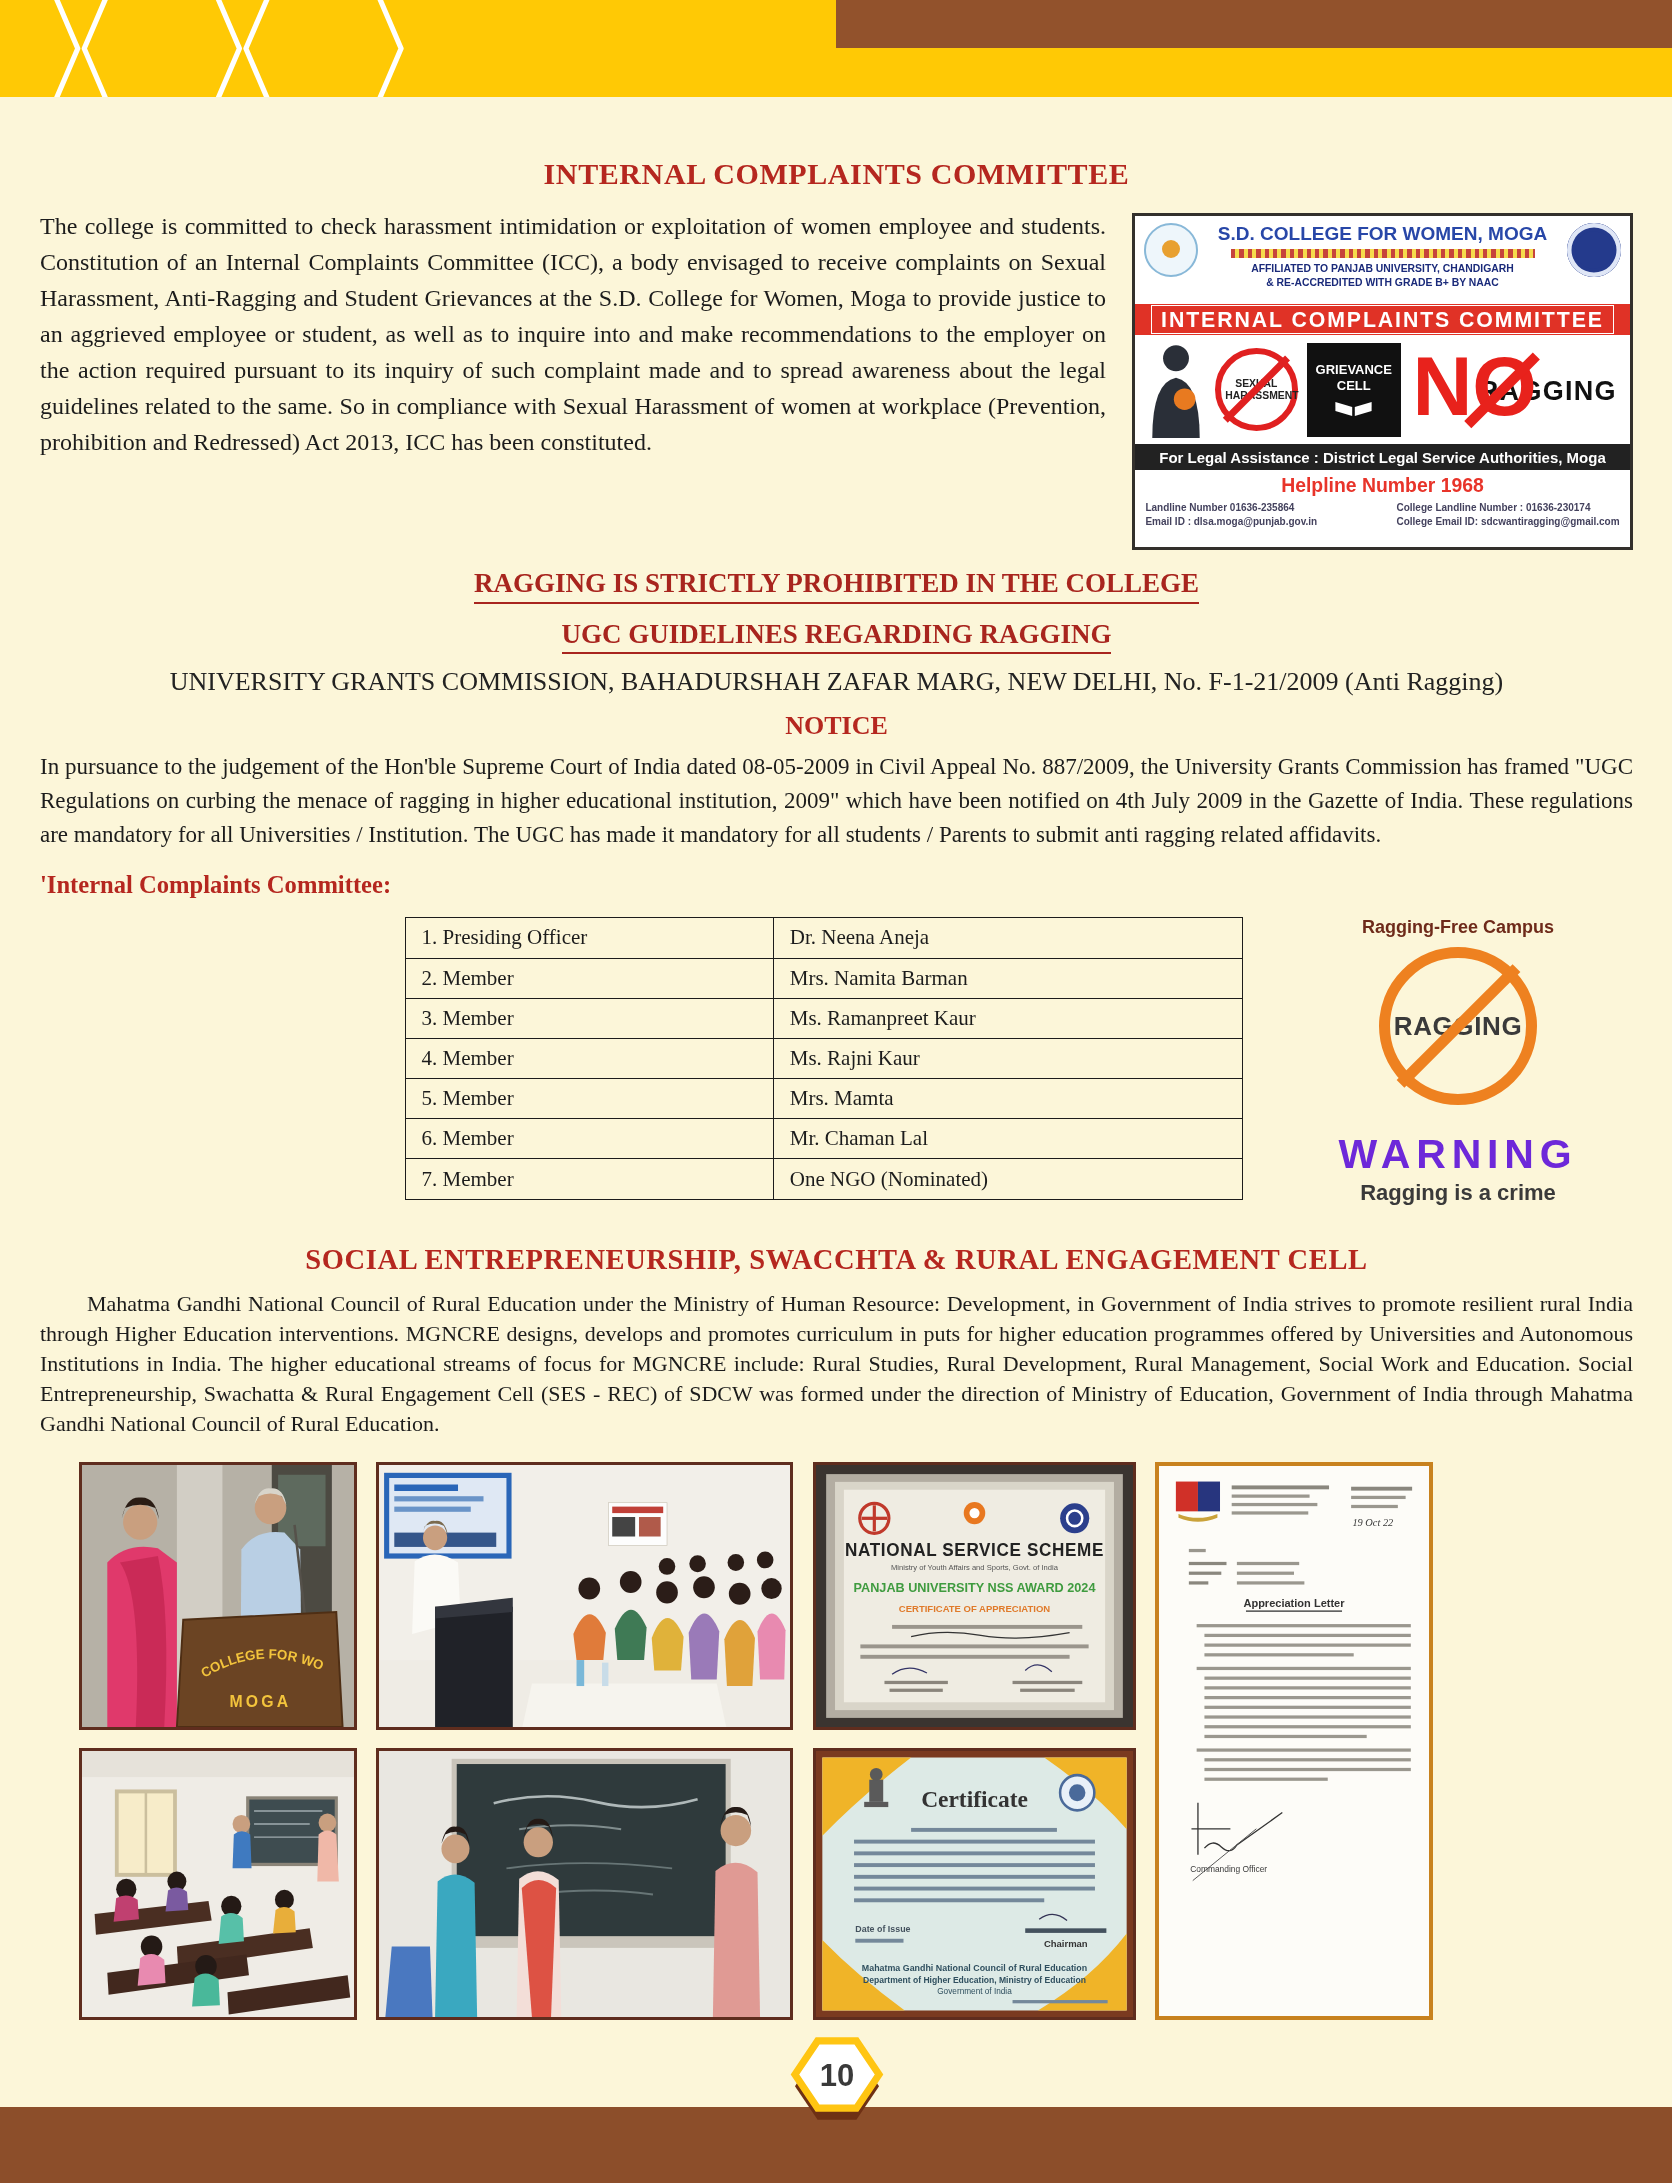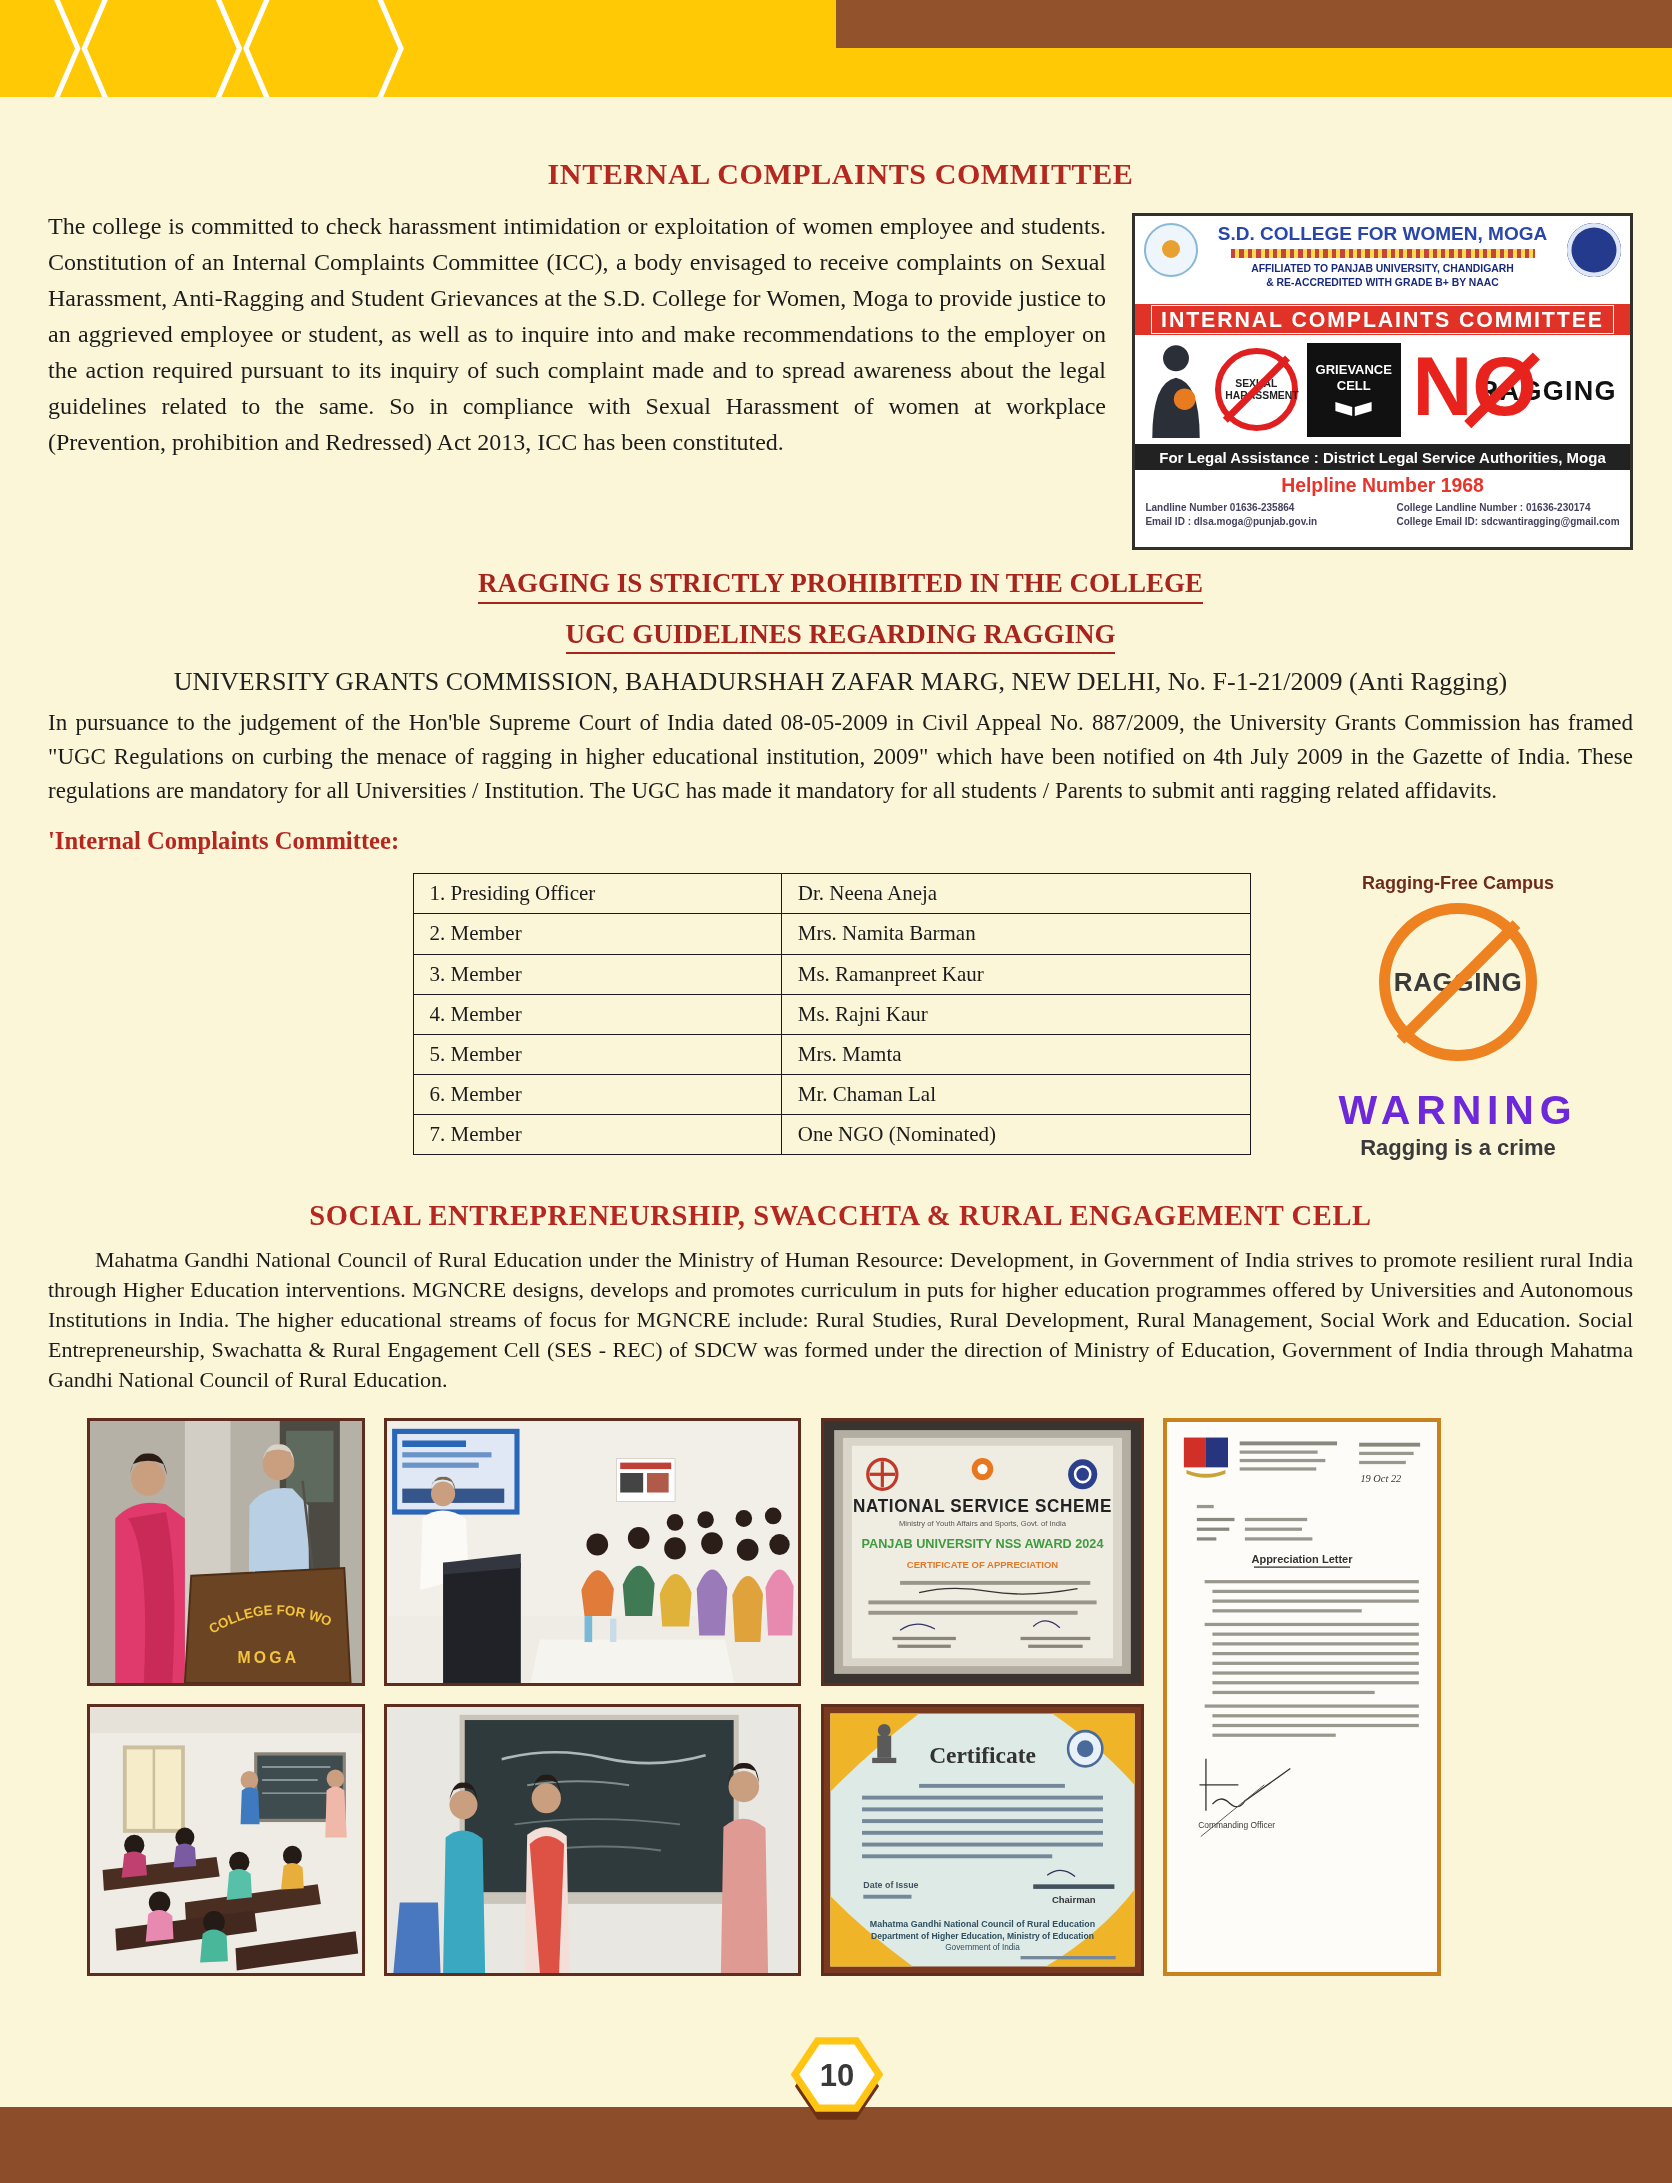--- a/index.html
+++ b/index.html
@@ -7,21 +7,21 @@
         font-family:"Liberation Serif",serif;color:#1c1c1c;}
   
   .band{position:absolute;top:0;left:0;width:100%;height:97px;background:#FFC905;}
   .band-brown{position:absolute;top:0;left:836px;right:0;height:48px;background:#92522C;}
   .hex-svg{position:absolute;top:0;left:0;}
   
   .footer-bar{position:absolute;bottom:0;left:0;width:100%;height:76px;background:#8C4E2A;}
   .page-hex{position:absolute;bottom:50px;left:50%;transform:translateX(-50%);width:97px;height:104px;}
   .page-hex text{font-family:"Liberation Sans",sans-serif;font-weight:bold;font-size:48px;fill:#3a3a3a;}
   
-  main{position:absolute;top:97px;left:8px;right:0;padding:0 40px;}
+  main{position:absolute;top:97px;left:0;right:0;padding:0 40px;}
   .icc-title{margin:60px 0 0;text-align:center;font-size:30px;font-weight:bold;color:#B5271F;letter-spacing:0.6px;}
   .icc-flow{margin-top:17px;}
   .icc-flow:after{content:"";display:block;clear:both;}
   .icc-body{margin:0;font-size:24px;line-height:36px;text-align:justify;}
   .red-underline{margin:5.2px 0 0;text-align:center;font-size:27px;font-weight:bold;color:#A8251E;}
   .red-underline.second{margin-top:19.4px;}
   .red-underline span{border-bottom:2.6px solid #A8251E;padding-bottom:3.2px;}
   .ugc-line{margin:17px 0 0;text-align:center;font-size:26px;color:#222;}
   .notice-title{margin:14.2px 0 0;text-align:center;font-size:26px;font-weight:bold;color:#B5271F;}
   .notice-body{margin:9px 0 0;font-size:23px;line-height:34px;text-align:justify;}
@@ -163,20 +163,21 @@
       <p class="icc-body">The college is committed to check harassment intimidation or exploitation of women employee and students. Constitution of an Internal Complaints Committee (ICC), a body envisaged to receive complaints on Sexual Harassment, Anti-Ragging and Student Grievances at the S.D. College for Women, Moga to provide justice to an aggrieved employee or student, as well as to inquire into and make recommendations to the employer on the action required pursuant to its inquiry of such complaint made and to spread awareness about the legal guidelines related to the same. So in compliance with Sexual Harassment of women at workplace (Prevention, prohibition and Redressed) Act 2013, ICC has been constituted.</p>
     </div>
 
     <h2 class="red-underline">
       <span>RAGGING IS STRICTLY PROHIBITED IN THE COLLEGE</span>
     </h2>
     <h2 class="red-underline second">
       <span>UGC GUIDELINES REGARDING RAGGING</span>
     </h2>
     <p class="ugc-line">UNIVERSITY GRANTS COMMISSION, BAHADURSHAH ZAFAR MARG, NEW DELHI, No. F-1-21/2009 (Anti Ragging)</p>
+    <h3 class="notice-title">NOTICE</h3>
     <p class="notice-body">In pursuance to the judgement of the Hon'ble Supreme Court of India dated 08-05-2009 in Civil Appeal No. 887/2009, the University Grants Commission has framed "UGC Regulations on curbing the menace of ragging in higher educational institution, 2009" which have been notified on 4th July 2009 in the Gazette of India. These regulations are mandatory for all Universities / Institution. The UGC has made it mandatory for all students / Parents to submit anti ragging related affidavits.</p>
 
     <p class="icc-label">'Internal Complaints Committee:</p>
 
     <div class="committee-row">
       <table class="committee-table">
         <tbody>
           <tr>
             <td class="role">1. Presiding Officer</td>
             <td>Dr. Neena Aneja</td>

